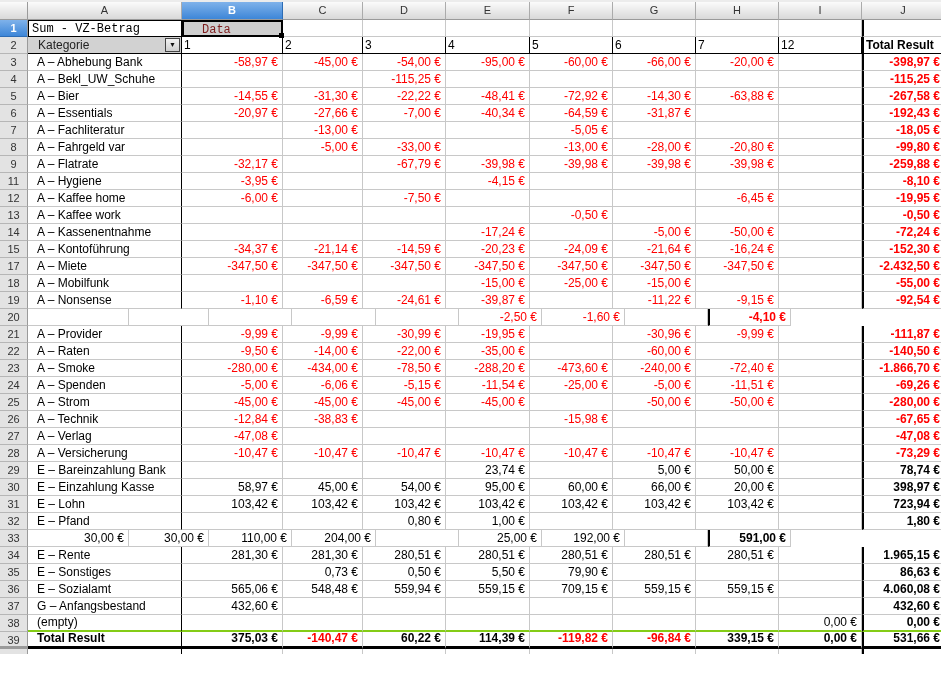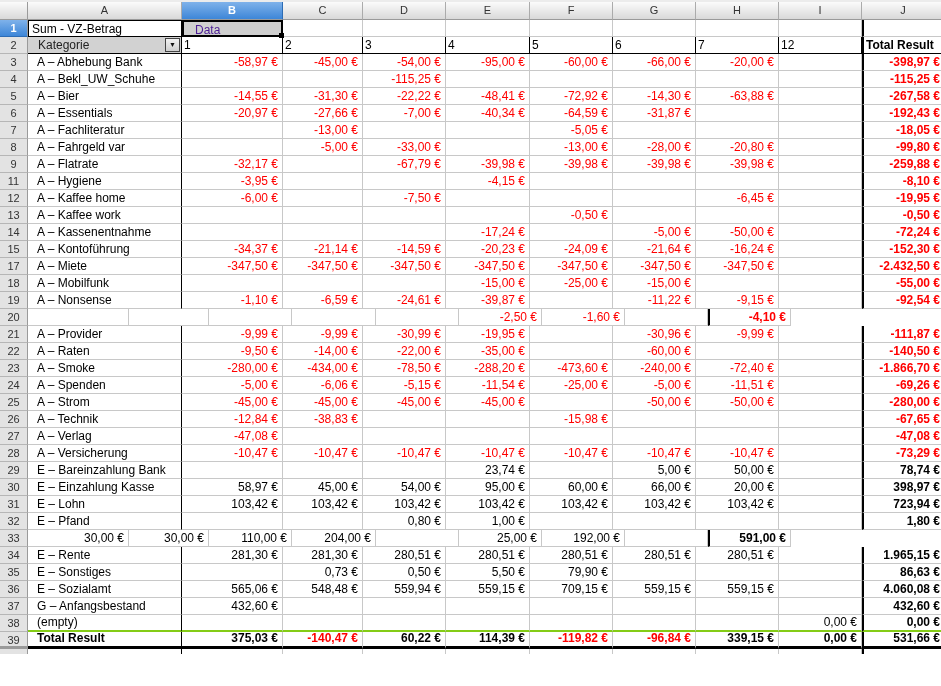--- a/index.html
+++ b/index.html
@@ -31,24 +31,24 @@
   .label{padding-left:9px;text-align:left;}
   .val{text-align:right;padding-right:4px;}
   .neg{color:#ff0000;}
   
   .c-a{width:154px}.c-b{width:101px}.c-c{width:80px}.c-d{width:83px}.c-e{width:84px}
   .c-f{width:83px}.c-g{width:83px}.c-h{width:83px}.c-i{width:83px}.c-j{width:83px}
   
   .cell.c-a{border-right:1px solid #000;}
   .cell.c-j{border-left:2px solid #000;font-weight:bold;}
   
-  .row1 .cell{border-bottom:1px solid #c8c8c8;}
+  .row1 .cell{border-bottom:1px solid #c8c8c8;font-family:Liberation Mono, monospace;}
   .a1{border:1px solid #000 !important;padding-left:3px;}
   .databtn{background:#cfcfcf;border:2px solid #000 !important;position:relative;
-    overflow:visible;padding-left:11px;color:#4c1d95;z-index:3;}
+    overflow:visible;padding-left:18px;color:#7f1d1d;z-index:3;}
   .handle{position:absolute;right:-3px;bottom:-3px;width:5px;height:5px;background:#000;}
   
   .row2 .cell{border-right:1px solid #000;border-bottom:1px solid #000;}
   .kategorie{background:#d2d2d2;position:relative;padding-left:10px;color:#222;}
   .ddbtn{position:absolute;right:1px;top:1px;width:15px;height:14px;box-sizing:border-box;
     background:linear-gradient(#f2f2f2,#cfcfcf);border:1px solid #444;
     display:flex;align-items:center;justify-content:center;font-size:7px;color:#111;}
   .hdrnum{padding-left:2px;text-align:left;}
   .row2 .c-j{font-weight:bold;padding-left:2px;}
   

